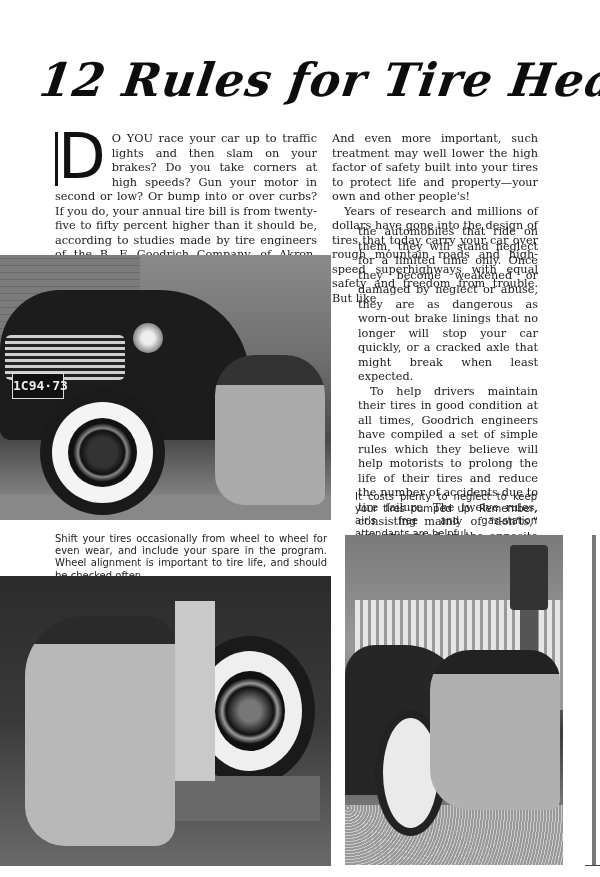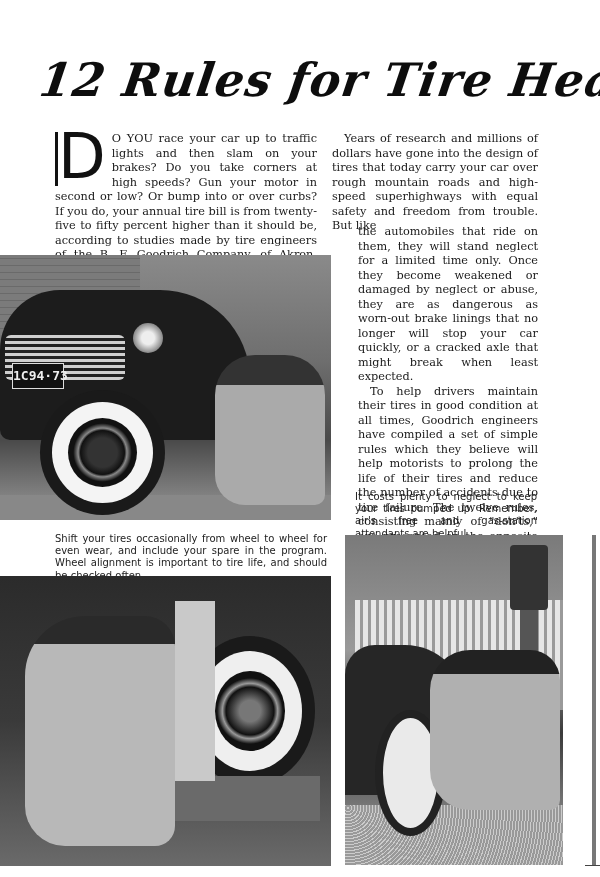--- a/index.html
+++ b/index.html
@@ -35,21 +35,21 @@
     .photo { position: absolute; overflow: hidden; background: #555; }
     .photo-car { left: 0; top: 255px; width: 331px; height: 265px; background: linear-gradient(180deg, #8a8a8a 0%, #6e6e6e 40%, #4a4a4a 70%, #9a9a9a 100%); }
     .photo-align { left: 0; top: 576px; width: 331px; height: 290px; background: linear-gradient(180deg, #2b2b2b 0%, #3a3a3a 50%, #6a6a6a 100%); }
     .photo-air { left: 345px; top: 535px; width: 218px; height: 330px; background: linear-gradient(180deg, #7a7a7a 0%, #999 35%, #3a3a3a 60%, #a8a8a8 100%); }
 
     .shape { position: absolute; }
     .wall { left: 0; top: 0; width: 140px; height: 80px; background: repeating-linear-gradient(0deg, #7b7b7b 0 6px, #6a6a6a 6px 7px); }
     .car-body { left: 0; top: 35px; width: 250px; height: 150px; background: #1c1c1c; border-radius: 60px 90px 20px 10px; }
     .grille { left: 5px; top: 80px; width: 120px; height: 45px; background: repeating-linear-gradient(0deg, #cfcfcf 0 3px, #222 3px 6px); border-radius: 6px; }
     .headlight { left: 133px; top: 68px; width: 30px; height: 30px; border-radius: 50%; background: radial-gradient(circle, #eee 30%, #888 70%); }
-    .plate { left: 12px; top: 108px; width: 50px; height: 24px; background: #111; color: #eee; font-family: "DejaVu Sans Mono", monospace; font-size: 13px; font-weight: bold; text-align: center; line-height: 24px; border: 1px solid #ddd; }
+    .plate { left: 12px; top: 118px; width: 50px; height: 24px; background: #111; color: #eee; font-family: "DejaVu Sans Mono", monospace; font-size: 13px; font-weight: bold; text-align: center; line-height: 24px; border: 1px solid #ddd; }
     .tire { left: 40px; top: 135px; width: 125px; height: 125px; border-radius: 50%; background: #1a1a1a; }
     .whitewall { left: 52px; top: 147px; width: 101px; height: 101px; border-radius: 50%; background: #f4f4f4; }
     .hub { left: 68px; top: 163px; width: 69px; height: 69px; border-radius: 50%; background: radial-gradient(circle, #333 30%, #111 45%, #888 50%, #111 60%); }
     .man1 { left: 215px; top: 100px; width: 110px; height: 150px; background: linear-gradient(180deg, #333 0 20%, #aaa 20% 100%); border-radius: 40px 40px 10px 30px; }
     .ground1 { left: 0; top: 240px; width: 331px; height: 25px; background: #888; }
 
     .man2 { left: 25px; top: 40px; width: 150px; height: 230px; background: linear-gradient(180deg, #2a2a2a 0 12%, #b8b8b8 12% 100%); border-radius: 60px 30px 20px 40px; }
     .tire2 { left: 185px; top: 60px; width: 130px; height: 150px; border-radius: 50%; background: #1a1a1a; }
     .ww2 { left: 198px; top: 75px; width: 104px; height: 120px; border-radius: 50%; background: #efefef; }
     .hub2 { left: 215px; top: 95px; width: 70px; height: 80px; border-radius: 50%; background: radial-gradient(circle, #777 20%, #111 45%, #999 52%, #111 62%); }
@@ -73,20 +73,21 @@
 <div class="title">12 Rules for Tire Health</div>
 
 <div class="col col-left">
   <p>
     <span class="dropcap">D</span>
     <span>O YOU race your car up to traffic lights and then slam on your brakes? Do you take corners at high speeds? Gun your motor in second or low? Or bump into or over curbs? If you do, your annual tire bill is from twenty-five to fifty percent higher than it should be, according to studies made by tire engineers of the B. F. Goodrich Company, of Akron, Ohio.</span>
   </p>
 </div>
 
 <div class="col col-right-top">
+  <p>And even more important, such treatment may well lower the high factor of safety built into your tires to protect life and property—your own and other people's!</p>
   <p class="indent">Years of research and millions of dollars have gone into the design of tires that today carry your car over rough mountain roads and high-speed superhighways with equal safety and freedom from trouble. But like</p>
 </div>
 
 <div class="col col-right-bottom" style="top:225px;">
   <p>the automobiles that ride on them, they will stand neglect for a limited time only. Once they become weakened or damaged by neglect or abuse, they are as dangerous as worn-out brake linings that no longer will stop your car quickly, or a cracked axle that might break when least expected.</p>
   <p class="indent">To help drivers maintain their tires in good condition at all times, Goodrich engineers have compiled a set of simple rules which they believe will help motorists to prolong the life of their tires and reduce the number of accidents due to tire failure. The twelve rules, consisting mainly of "don'ts," are presented on the opposite page.</p>
 </div>
 
 <div class="photo photo-car">
   <div class="shape wall"></div>

